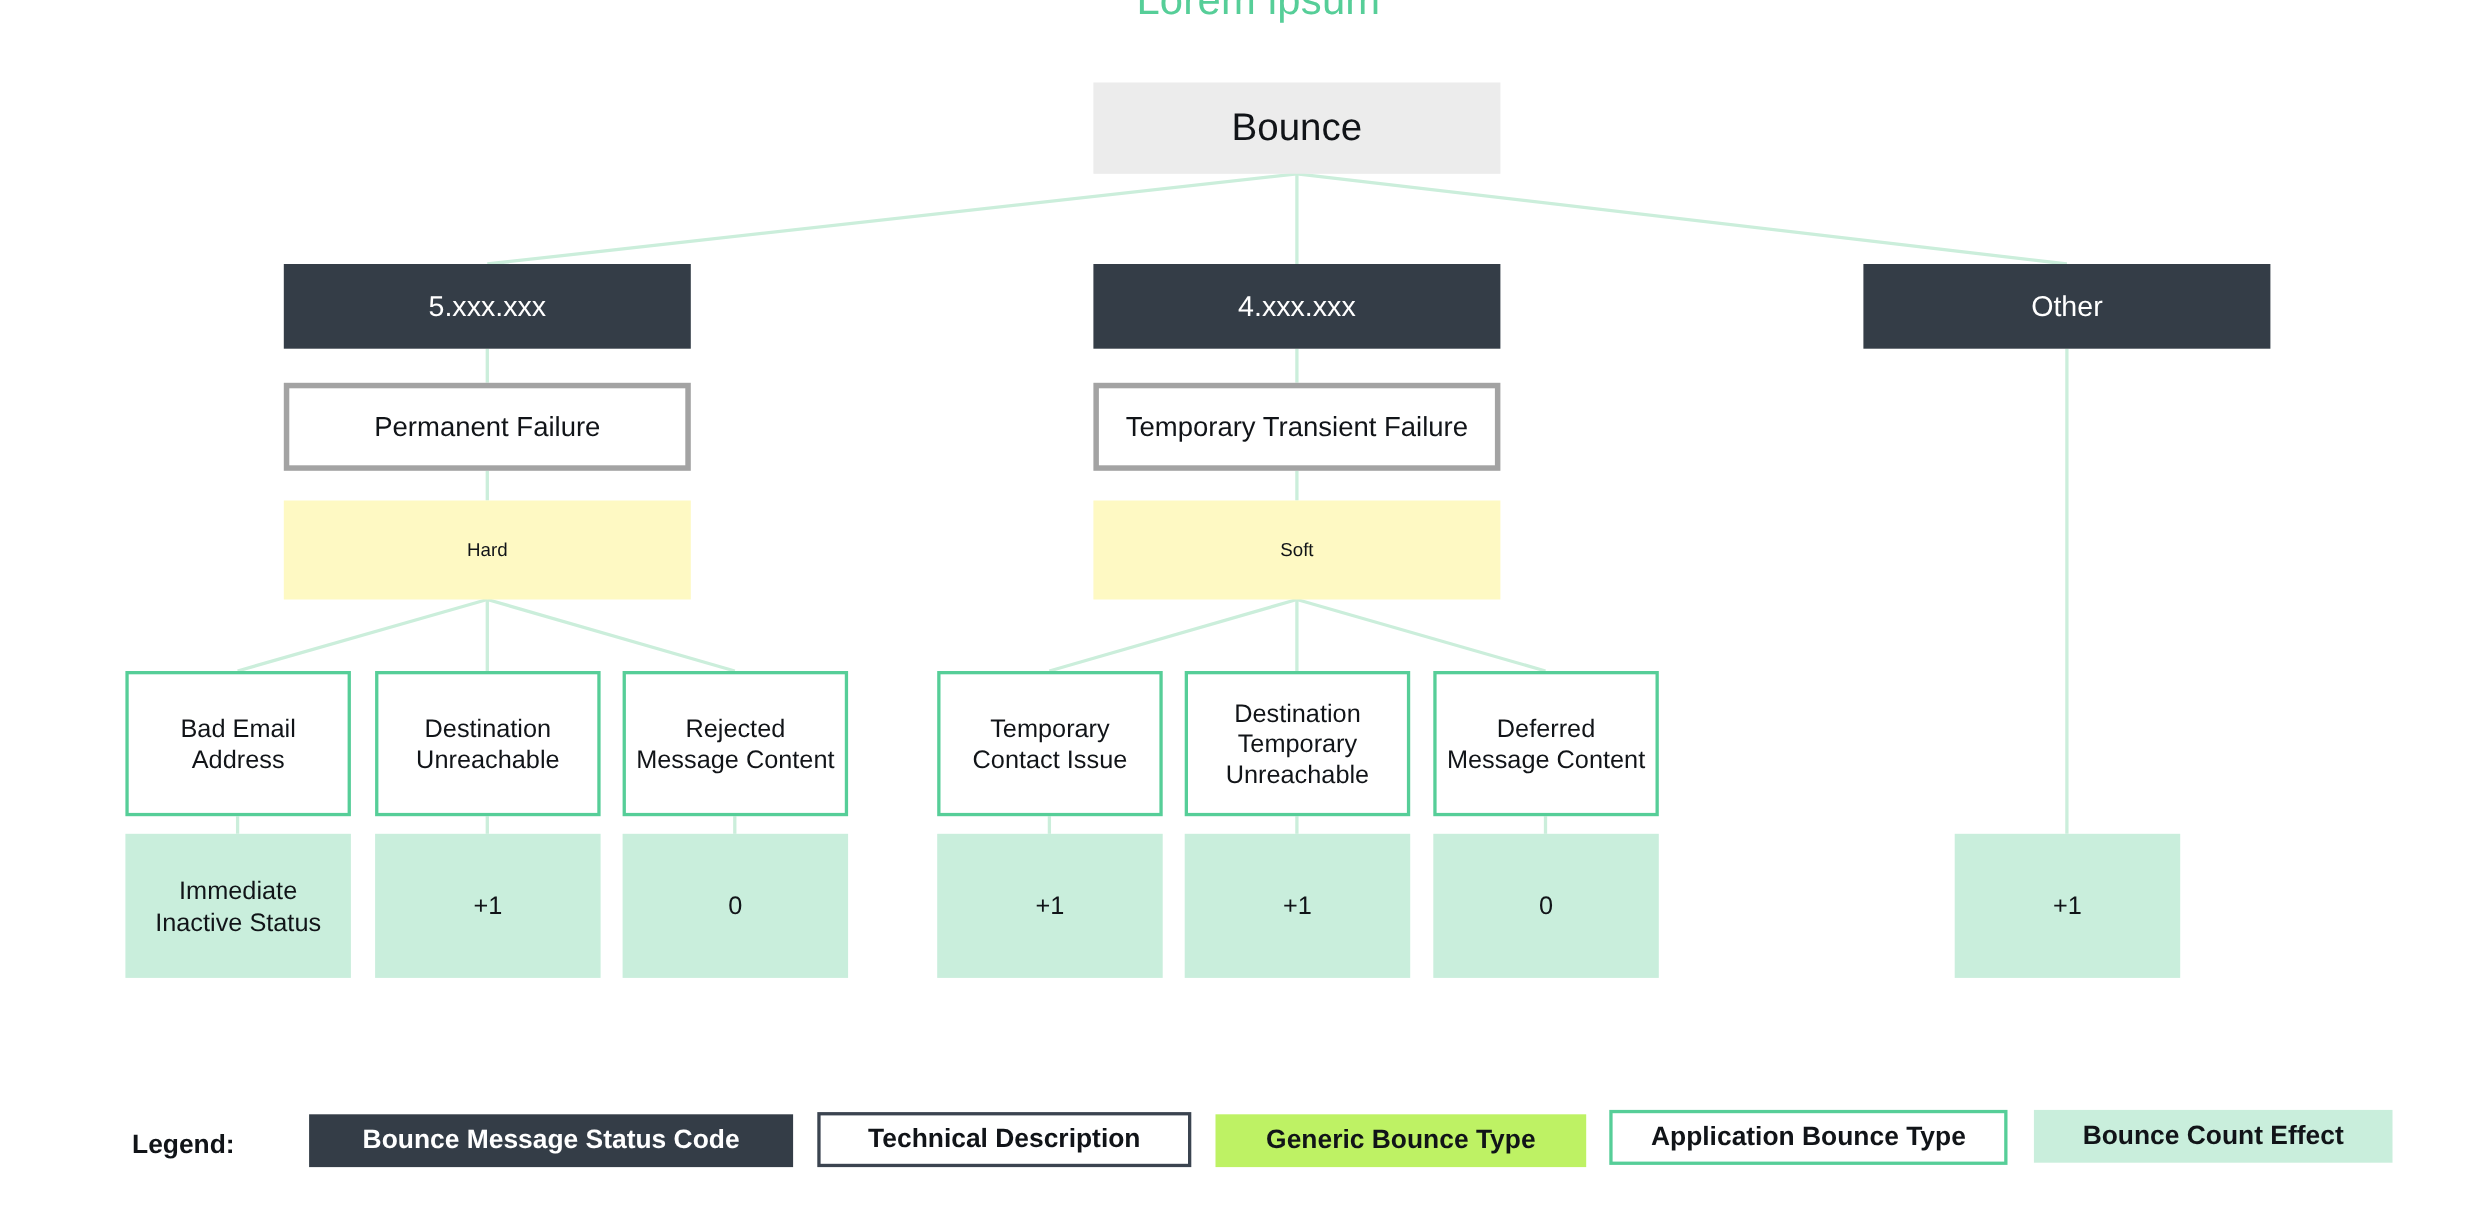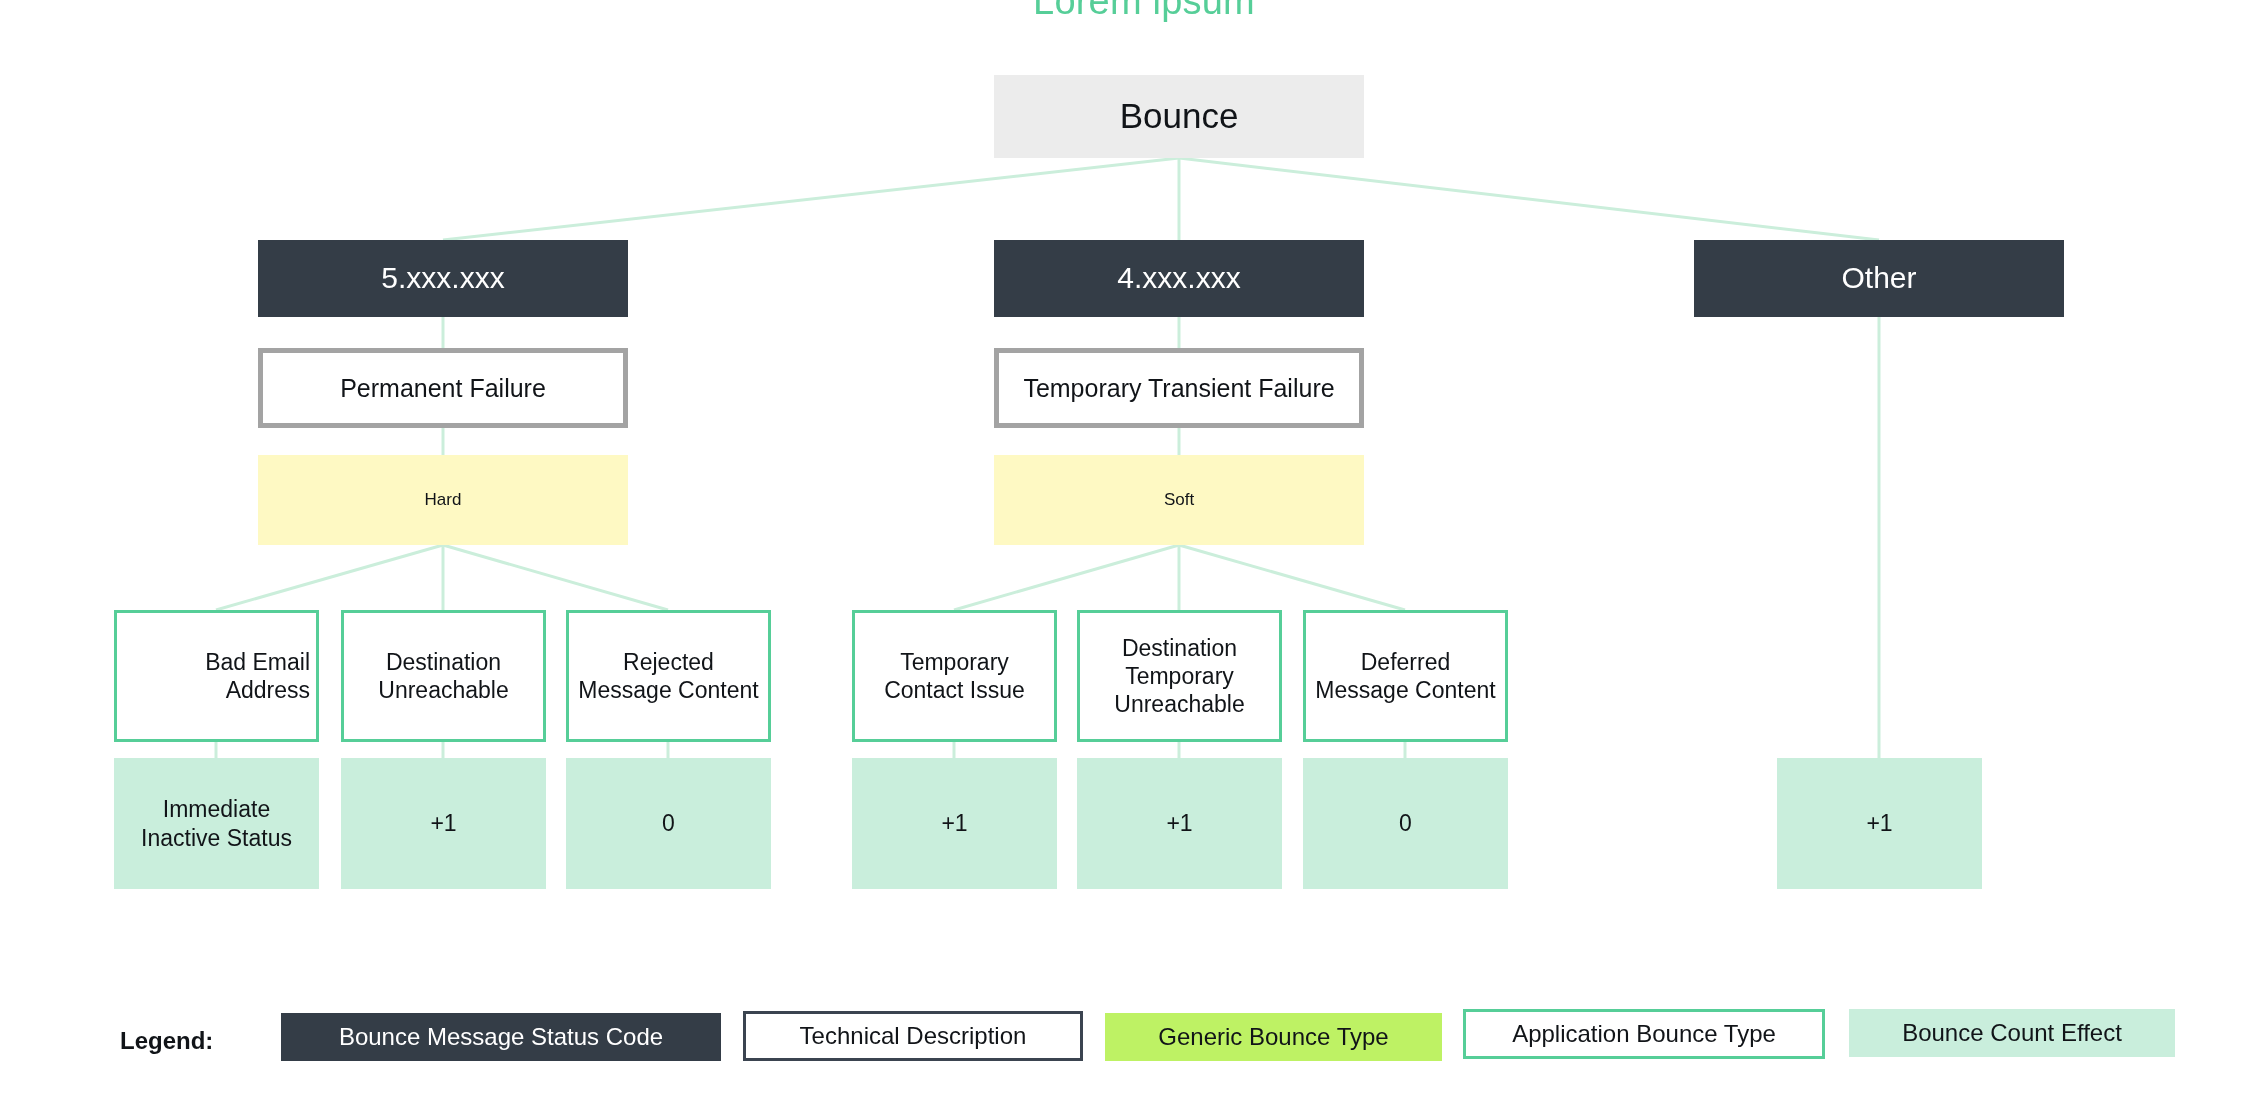--- a/index.html
+++ b/index.html
@@ -62,21 +62,21 @@
   
   .n-root {
     background: #ECECEC;
     color: #111418;
     font-size: 35px;
   }
   
   .n-code {
     background: #343D47;
     color: #ffffff;
-    font-size: 30px;
+    font-size: 26px;
   }
   
   .n-tech {
     background: #ffffff;
     border: 5px solid #a3a3a3;
     color: #111418;
     font-size: 25px;
   }
   
   .n-generic {
@@ -108,20 +108,21 @@
   }
   .legend-chip {
     position: absolute;
     box-sizing: border-box;
     display: flex;
     align-items: center;
     justify-content: center;
     text-align: center;
     font-size: 24px;
     white-space: nowrap;
+    font-weight: bold;
   }
   .lg-code  { background:#343D47; color:#ffffff; }
   .lg-tech  { background:#ffffff; border:3px solid #3B4450; color:#111418; }
   .lg-gen   { background:#bef264; color:#111418; }
   .lg-app   { background:#ffffff; border:3px solid #56CE98; color:#111418; }
   .lg-cnt   { background:#C9EEDC; color:#111418; }
 </style>
 </head>
 <body>
 
@@ -171,21 +172,21 @@
   </div>
 
   <div class="node n-tech" style="left:242px; top:348px; width:370px; height:80px;">
     <span>Permanent Failure</span>
   </div>
 
   <div class="node n-generic" style="left:242px; top:455px; width:370px; height:90px;">
     <span>Hard</span>
   </div>
 
-  <div class="node n-app" style="left:98px; top:610px; width:205px; height:132px;text-align:right;">
+  <div class="node n-app" style="left:98px; top:610px; width:205px; height:132px;">
     <span>Bad Email Address</span>
   </div>
   <div class="node n-app" style="left:325px; top:610px; width:205px; height:132px;">
     <span>Destination Unreachable</span>
   </div>
   <div class="node n-app" style="left:550px; top:610px; width:205px; height:132px;">
     <span>Rejected Message Content</span>
   </div>
 
   <div class="node n-count" style="left:98px; top:758px; width:205px; height:131px;">

